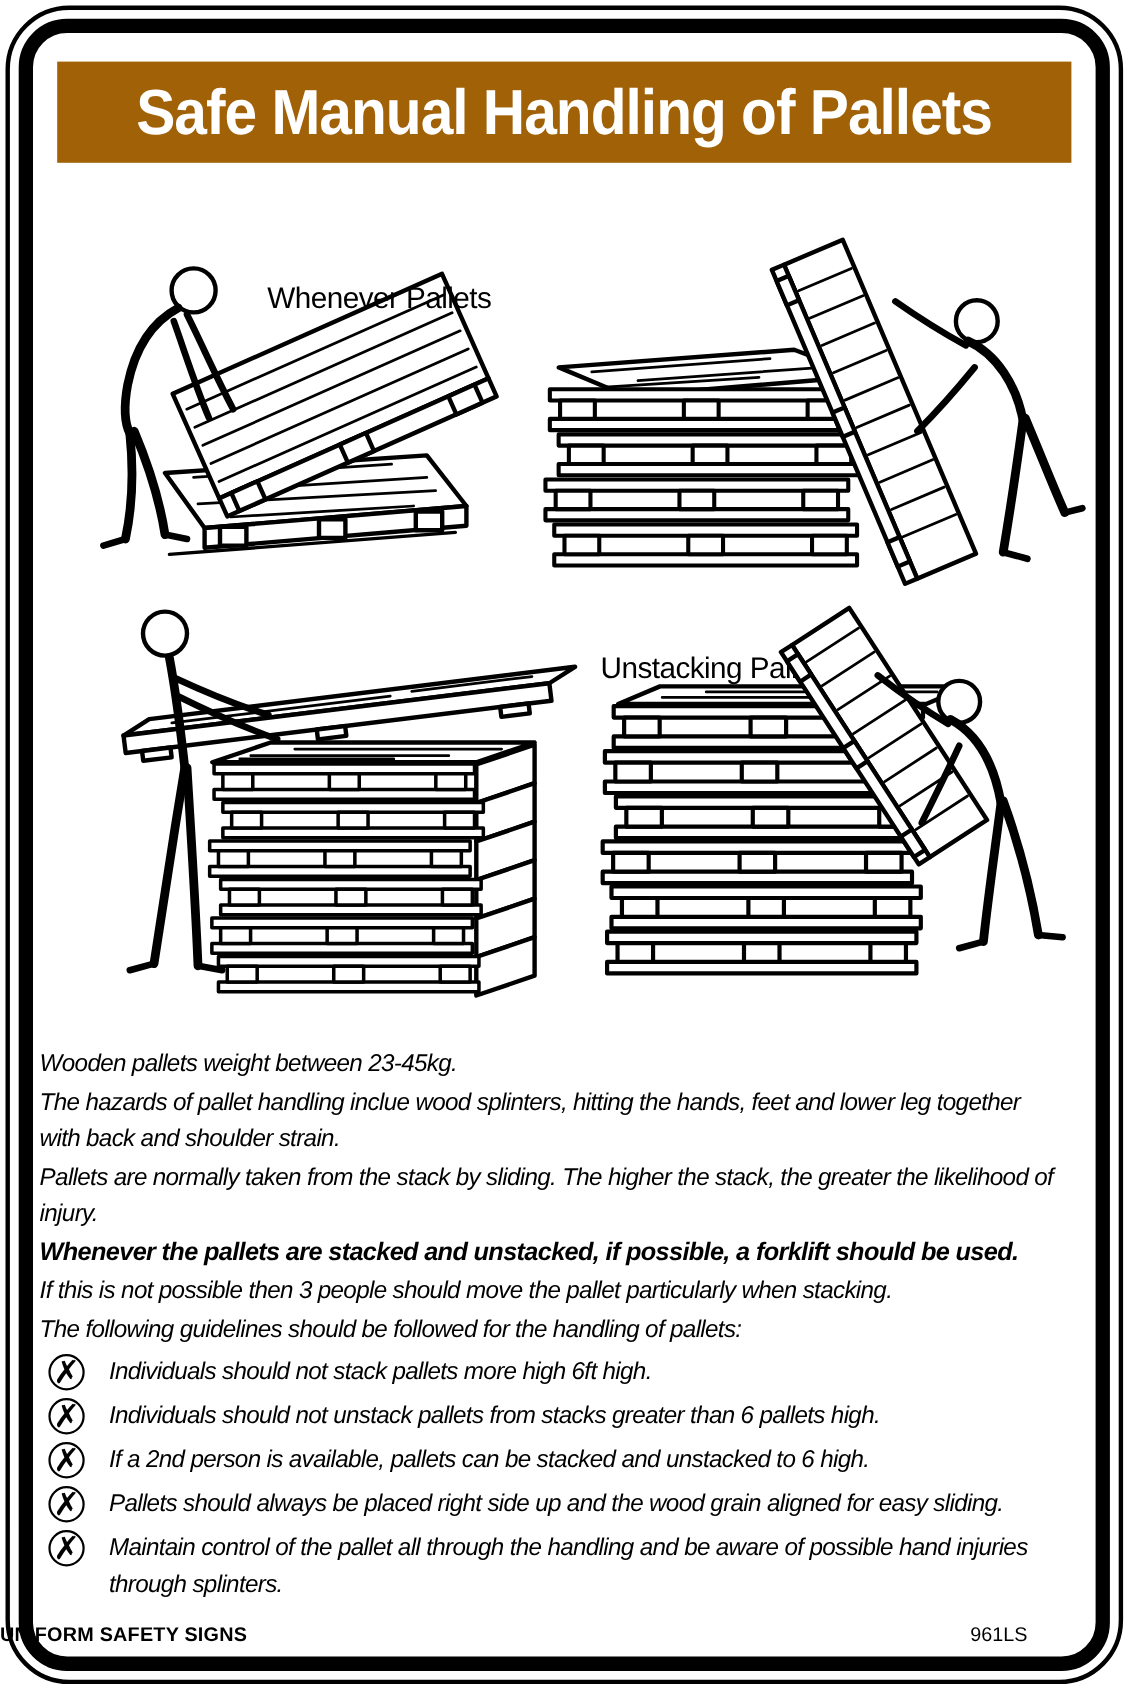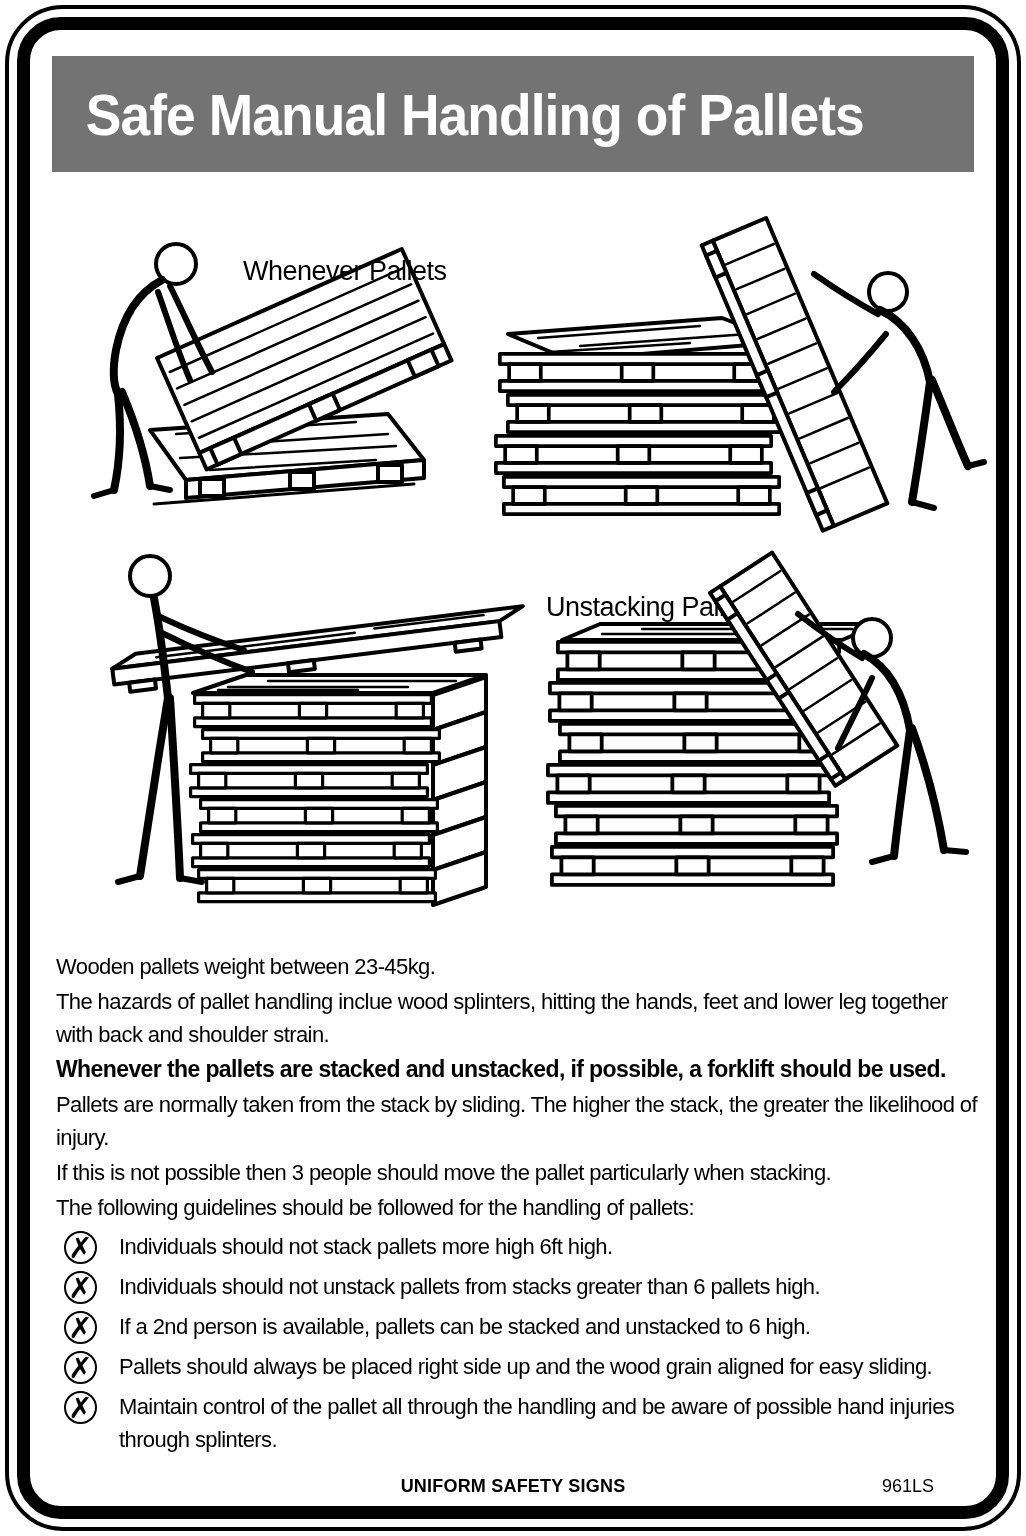--- a/index.html
+++ b/index.html
@@ -3,49 +3,49 @@
 <meta charset="utf-8">
 <style>
   html,body{margin:0;padding:0;}
   body{
     width:1026px;height:1536px;position:relative;background:#fff;color:#000;
     font-family:"Liberation Sans","DejaVu Sans",sans-serif;overflow:hidden;
   }
   .outer-border{position:absolute;inset:5px;border:4px solid #000;border-radius:58px;}
   .inner-border{position:absolute;inset:17px;border:13px solid #000;border-radius:44px;}
   .header-bar{
-    position:absolute;left:52px;top:56px;width:922px;height:116px;background:#737373;
-    display:flex;align-items:center;justify-content:flex-start;
+    position:absolute;left:52px;top:56px;width:922px;height:92px;background:#a16207;
+    display:flex;align-items:center;justify-content:center;
   }
   .header-bar .title{
     color:#fff;font-weight:bold;font-size:58px;white-space:nowrap;
     letter-spacing:-1px;transform:scaleX(0.92);transform-origin:center;
   }
   .scene{position:absolute;}
   .scene svg{overflow:visible;display:block;}
   .scene-label{
     position:absolute;font-size:27px;letter-spacing:-0.5px;white-space:nowrap;
   }
   .textblock{
-    position:absolute;left:56px;top:950px;width:932px;
-    font-size:22px;line-height:33px;letter-spacing:-0.6px;
+    position:absolute;left:36px;top:950px;width:932px;
+    font-size:22px;line-height:33px;letter-spacing:-0.6px;font-style:italic;
   }
   .para{margin:0 0 2px 0;}
   .para.bold{font-weight:bold;text-align:justify;font-size:23px;}
   .guidelines{margin:6px 0 0 0;padding:0;list-style:none;}
   .g-item{display:flex;align-items:flex-start;margin:0 0 6px 0;}
   .x-badge{
     flex:0 0 33px;width:33px;height:33px;border:2px solid #000;border-radius:50%;
     display:flex;align-items:center;justify-content:center;
     font-weight:bold;font-size:29px;line-height:0;margin:1px 22px 0 8px;
     letter-spacing:0;box-sizing:border-box;
   }
   .g-text{flex:1;}
   .footer-brand{
-    position:absolute;left:0;right:0;top:1476px;text-align:center;
+    position:absolute;left:0;right:0;top:1476px;text-align:left;
     font-weight:bold;font-size:18px;letter-spacing:0.2px;
   }
   .footer-code{
     position:absolute;top:1476px;right:92px;font-weight:normal;font-size:18px;
   }
   
   .art{stroke:#000;fill:#fff;stroke-width:4;stroke-linejoin:round;stroke-linecap:round;}
   .ln{stroke:#000;fill:none;stroke-width:3;stroke-linecap:round;}
   .grain{stroke:#000;fill:none;stroke-width:2.5;stroke-linecap:round;}
   .limb{stroke:#000;fill:none;stroke-width:8;stroke-linecap:round;}
@@ -209,22 +209,22 @@
       <path class="foot" d="M402,298 L424,300"></path>
       <path class="arm" d="M320,106 C296,92 274,76 256,62"></path>
       <path class="arm" d="M330,126 C318,152 306,176 296,196"></path>
     </g>
   </svg>
 </div>
 
 <div class="textblock">
   <p class="para">Wooden pallets weight between 23-45kg.</p>
   <p class="para">The hazards of pallet handling inclue wood splinters, hitting the hands, feet and lower leg together with back and shoulder strain.</p>
+  <p class="para">Pallets are normally taken from the stack by sliding. The higher the stack, the greater the likelihood of injury.</p>
   <p class="para bold">Whenever the pallets are stacked and unstacked, if possible, a forklift should be used.</p>
-  <p class="para">Pallets are normally taken from the stack by sliding. The higher the stack, the greater the likelihood of injury.</p>
   <p class="para">If this is not possible then 3 people should move the pallet particularly when stacking.</p>
   <p class="para">The following guidelines should be followed for the handling of pallets:</p>
 
   <ul class="guidelines">
     <li class="g-item">
       <span class="x-badge">✗</span>
       <span class="g-text">Individuals should not stack pallets more high 6ft high.</span>
     </li>
     <li class="g-item">
       <span class="x-badge">✗</span>

